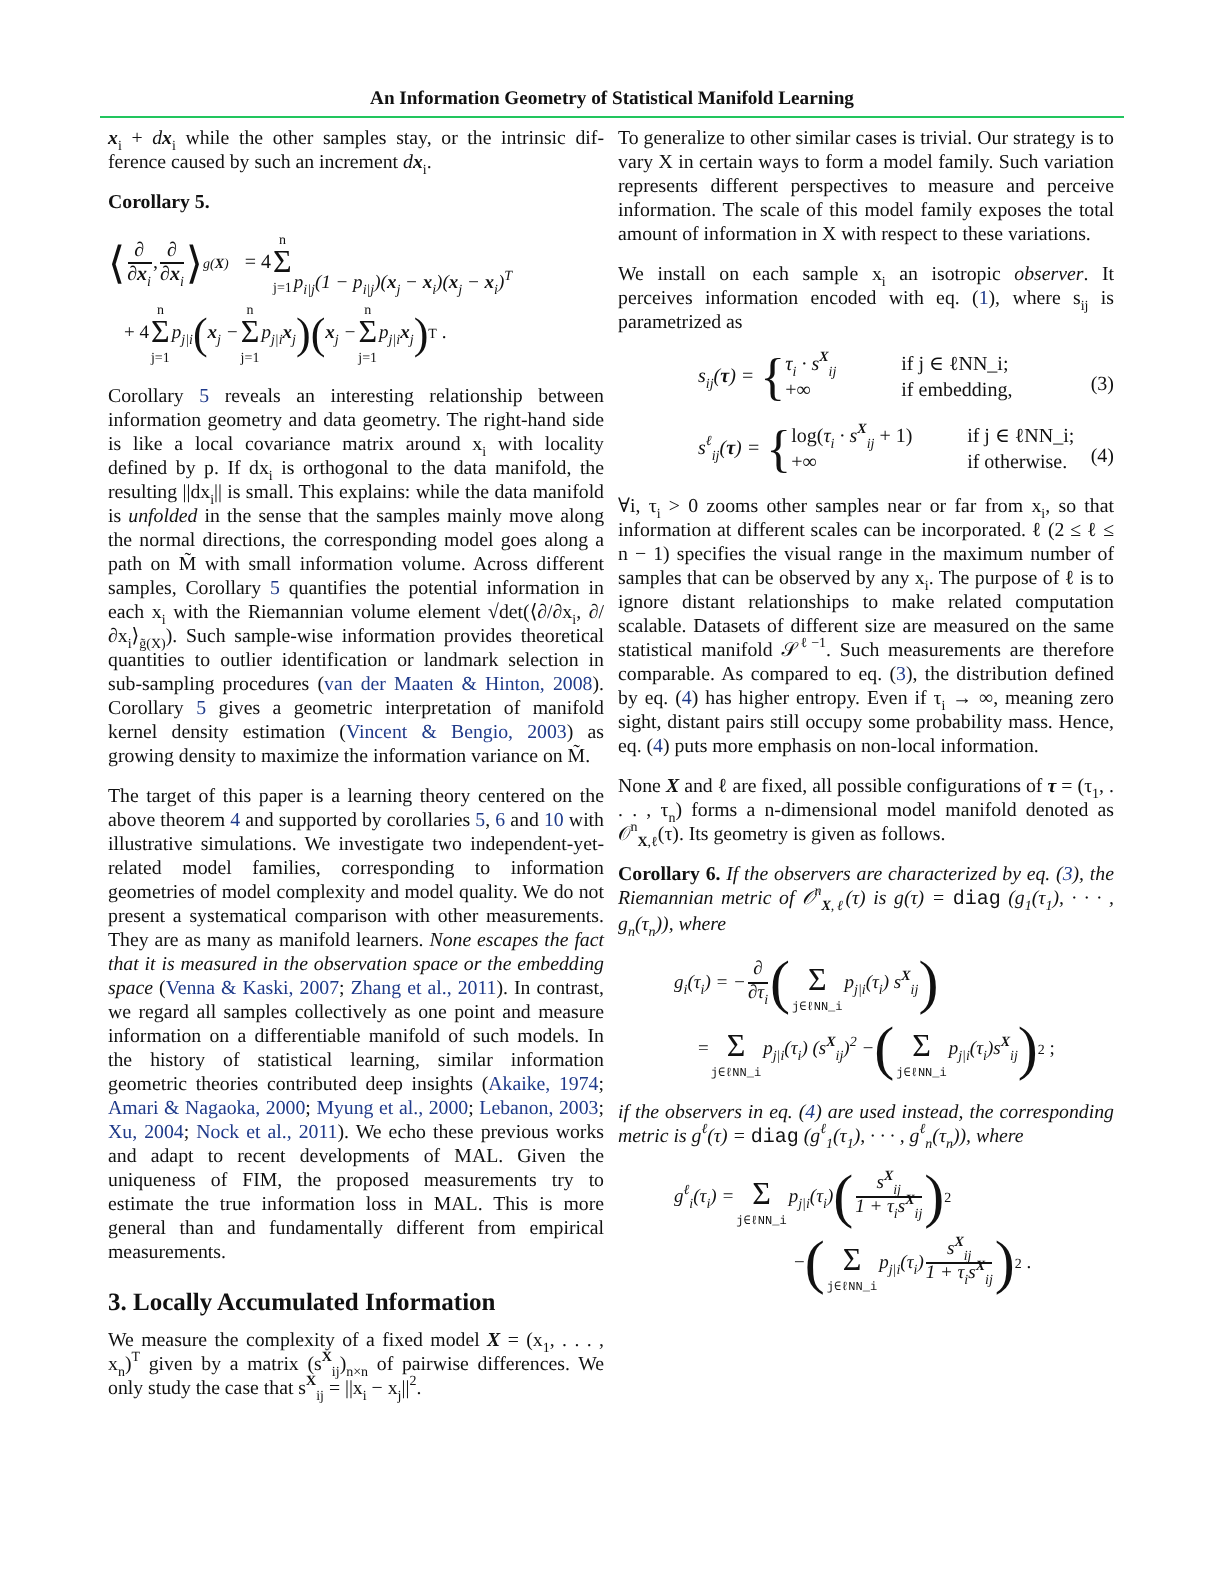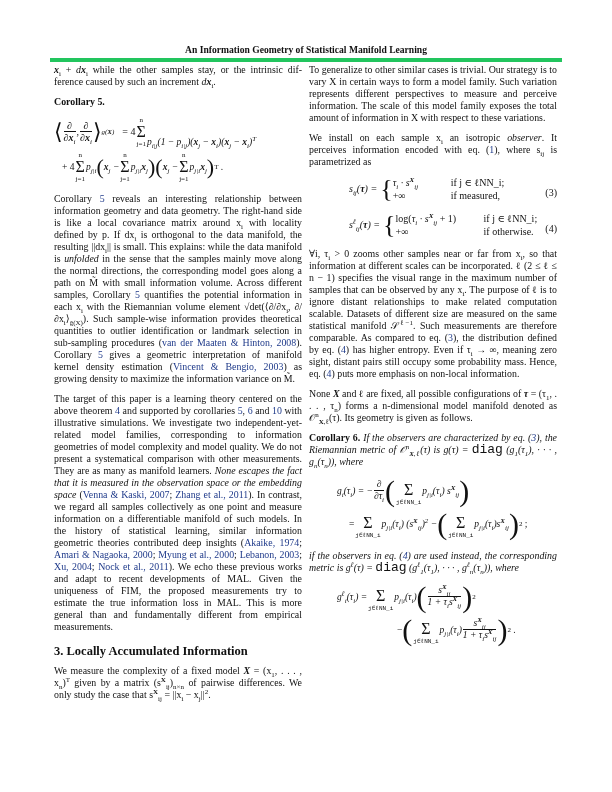--- a/index.html
+++ b/index.html
@@ -1,27 +1,27 @@
 <!DOCTYPE html>
 <html><head>
 <meta charset="utf-8">
 <style>
   html, body { margin: 0; padding: 0; background: #ffffff; }
   body { width: 612px; height: 792px; position: relative; overflow: hidden;
          font-family: "Liberation Serif", "DejaVu Serif", serif; color: #111; }
   .running-head { position: absolute; top: 44px; left: 50px; width: 512px; text-align: center;
-         font-weight: bold; font-size: 9.6px; padding-bottom: 3px; border-bottom: 4px solid #22c55e; }
+         font-weight: bold; font-size: 9.6px; padding-bottom: 3px; border-bottom: 1px solid #22c55e; }
   .col { position: absolute; top: 64px; width: 248px; font-size: 9.9px; line-height: 12px; }
   .col.left { left: 54px; }
   .col.right { left: 309px; }
   p { margin: 0 0 8px 0; text-align: justify; hyphens: auto; }
   .cite, .ref { color: #1f3a8a; }
   .i { font-style: italic; }
   .bi { font-weight: bold; font-style: italic; }
-  .mono { font-family: "Liberation Mono", "DejaVu Sans Mono", monospace; font-size: 13px; }
+  .mono { font-family: "Liberation Mono", "DejaVu Sans Mono", monospace; font-size: 10px; }
   .corollary-label { font-weight: bold; }
   .eq { margin: 6px 0 10px 0; font-size: 10px; line-height: 14px; white-space: nowrap; position: relative; }
   .eq .eqno { position: absolute; right: 0; }
   sub, sup { font-size: 7px; line-height: 0; }
   .huge { font-size: 22px; vertical-align: middle; }
   .sum { display: inline-block; text-align: center; vertical-align: middle; line-height: 8px; font-size: 7px; margin: 0 1px; }
   .sum .sig { font-size: 16px; line-height: 16px; display: block; }
   .frac { display: inline-block; vertical-align: middle; text-align: center; margin: 0 1px; }
   .frac span { display: block; line-height: 11px; }
   .frac .num { border-bottom: 0.7px solid #111; padding: 0 1px; }
@@ -87,21 +87,21 @@
     <div style="display:flex;align-items:center;">
       <span class="i">s<sub>ij</sub>(<b>τ</b>) =</span>
       <span class="huge" style="font-size:26px;margin-left:3px;">{</span>
       <div style="display:inline-block;line-height:13px;">
         <div class="row" style="display:flex;">
             <span class="c1 i" style="width:58px;">τ<sub>i</sub> · s<sup><b>X</b></sup><sub>ij</sub></span>
             <span>if j ∈ ℓNN_i;</span>
           </div>
         <div class="row" style="display:flex;">
             <span style="width:58px;">+∞</span>
-            <span>if measured,</span>
+            <span>if embedding,</span>
           </div>
       </div>
     </div>
     <span class="eqno" style="top:10px;">(3)</span>
   </div>
 
 
   <div class="eq" style="margin-left:40px;">
     <div style="display:flex;align-items:center;">
       <span class="i">s<sup>ℓ</sup><sub>ij</sub>(<b>τ</b>) =</span>

